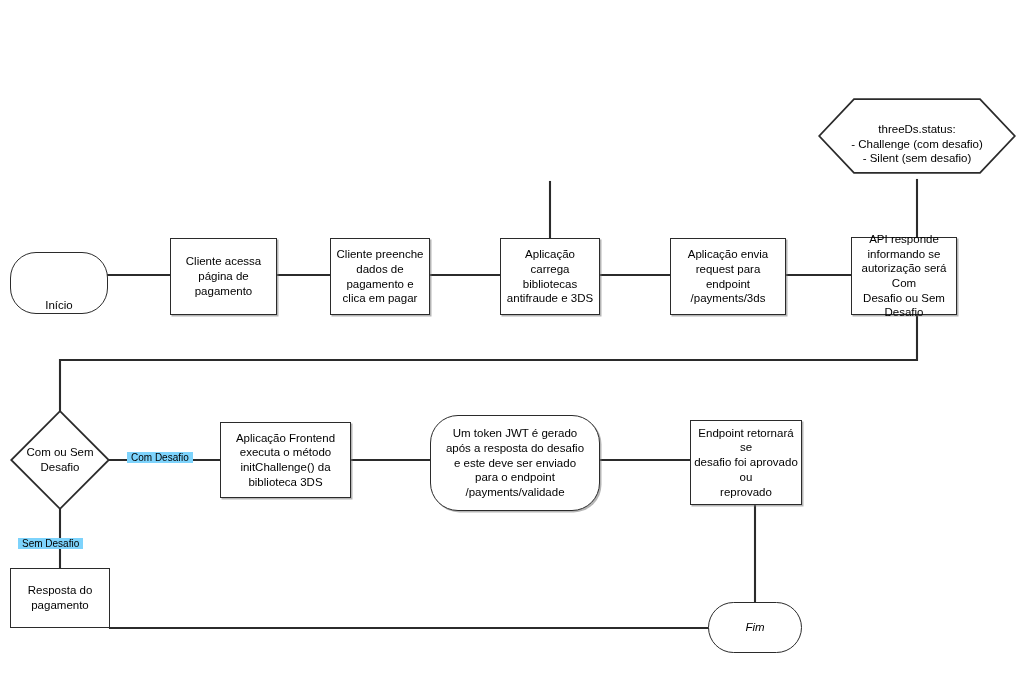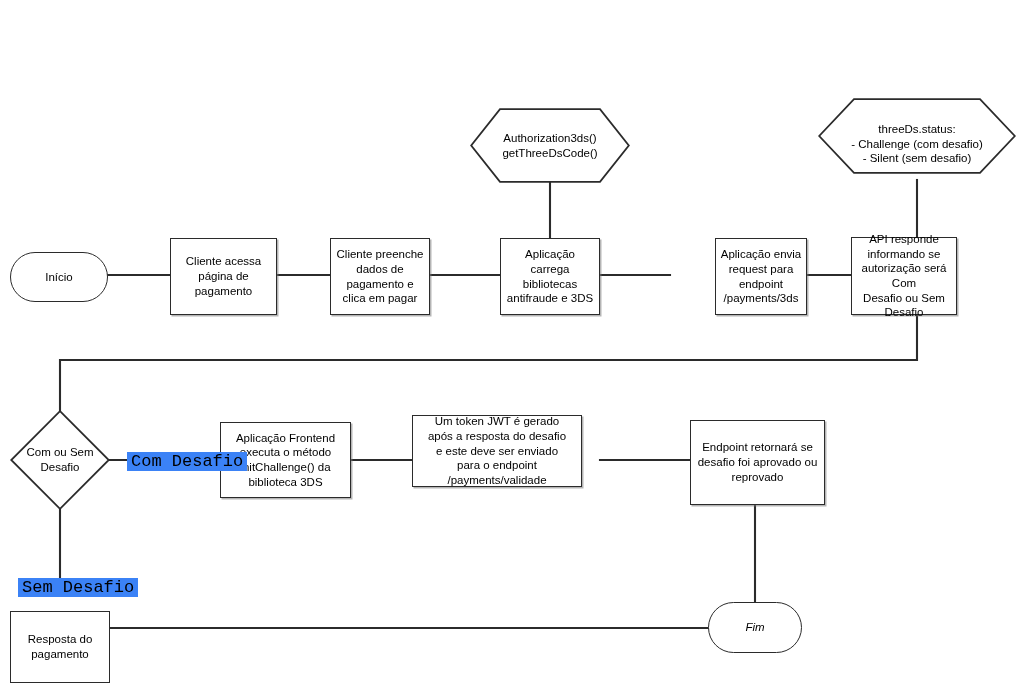--- a/index.html
+++ b/index.html
@@ -63,27 +63,26 @@
     position: absolute;
     left: 0;
     top: 0;
   }
   .hexwrap .label, .diamondwrap .label {
     position: relative;
     z-index: 3;
   }
   .edge-label {
     position: absolute;
-    font-size: 17px;
+    font-size: 10px;
     color: #000000;
-    background: #3b82f6;
+    background: #7dd3fc;
     padding: 0 4px;
     white-space: nowrap;
     z-index: 3;
-    font-family: Liberation Mono, monospace;
   }
 </style>
 </head>
 <body>
 
 <div id="canvas">
 
   <svg id="edges" viewBox="0 0 1035 685" width="1035" height="685" xmlns="http://www.w3.org/2000/svg">
     <g stroke="#2b2b2b" stroke-width="2.1" fill="none" stroke-linecap="square">
 
@@ -104,21 +103,21 @@
       <line x1="600" y1="460" x2="690" y2="460"></line>
 
       <line x1="755" y1="505" x2="755" y2="602"></line>
 
       <line x1="60" y1="510" x2="60" y2="595"></line>
 
       <line x1="110" y1="628" x2="708" y2="628"></line>
     </g>
   </svg>
 
-  <div class="node terminator" style="left:10px; top:252px; width:98px; height:50px;">
+  <div class="node terminator" style="left:10px; top:252px; width:98px; height:62px;align-items:flex-end;">
     <span class="label">Início</span>
   </div>
 
   <div class="node rect" style="left:170px; top:238px; width:107px; height:77px;">
     <span class="label">Cliente acessa
 página de
 pagamento</span>
   </div>
 
   <div class="node rect" style="left:330px; top:238px; width:100px; height:77px;">
@@ -128,86 +127,79 @@
 clica em pagar</span>
   </div>
 
   <div class="node rect" style="left:500px; top:238px; width:100px; height:77px;">
     <span class="label">Aplicação
 carrega
 bibliotecas
 antifraude e 3DS</span>
   </div>
 
-  <div class="node rect" style="left:670px; top:238px; width:92px; height:77px;margin-left:45px;">
+  <div class="node rect" style="left:670px; top:238px; width:116px; height:77px;">
     <span class="label">Aplicação envia
 request para
 endpoint
 /payments/3ds</span>
   </div>
 
   <div class="node rect" style="left:851px; top:237px; width:106px; height:78px;">
     <span class="label">API responde
 informando se
 autorização será Com
 Desafio ou Sem
 Desafio</span>
   </div>
 
-  <div class="node hexwrap" style="left:470px; top:108px; width:160px; height:75px; border:none; box-shadow:none;">
-    <svg width="160" height="75" viewBox="0 0 160 75" xmlns="http://www.w3.org/2000/svg">
-      <polygon points="30,1.2 130,1.2 158.8,37.5 130,73.8 30,73.8 1.2,37.5" fill="#ffffff" stroke="#2b2b2b" stroke-width="1.8"></polygon>
-    </svg>
-    <span class="label">Authorization3ds()
-getThreeDsCode()</span>
-  </div>
 
   <div class="node hexwrap" style="left:818px; top:98px; width:198px; height:92px; border:none; box-shadow:none;">
     <svg width="198" height="76" viewBox="0 0 198 76" xmlns="http://www.w3.org/2000/svg">
       <polygon points="36,1.2 162,1.2 196.8,38 162,74.8 36,74.8 1.2,38" fill="#ffffff" stroke="#2b2b2b" stroke-width="1.8"></polygon>
     </svg>
     <span class="label">threeDs.status:
 - Challenge (com desafio)
 - Silent (sem desafio)</span>
   </div>
 
   <div class="node diamondwrap" style="left:10px; top:410px; width:100px; height:100px; border:none; box-shadow:none;">
     <svg width="100" height="100" viewBox="0 0 100 100" xmlns="http://www.w3.org/2000/svg">
       <polygon points="50,1.2 98.8,50 50,98.8 1.2,50" fill="#ffffff" stroke="#2b2b2b" stroke-width="1.8"></polygon>
     </svg>
     <span class="label" style="width:104px;">Com ou Sem
 Desafio</span>
   </div>
 
   <div class="edge-label" style="left:127px; top:452px;">Com Desafio</div>
 
-  <div class="edge-label" style="left:18px; top:538px;margin-top:40px;">Sem Desafio</div>
+  <div class="edge-label" style="left:18px; top:538px;">Sem Desafio</div>
 
   <div class="node rect" style="left:220px; top:422px; width:131px; height:76px;">
     <span class="label">Aplicação Frontend
 executa o método
 initChallenge() da
 biblioteca 3DS</span>
   </div>
 
-  <div class="node rect" style="left:412px; top:415px; width:170px; height:72px;">
+  <div class="node rect" style="left:430px; top:415px; width:170px; height:96px;border-radius:28px;">
     <span class="label">Um token JWT é gerado
 após a resposta do desafio
 e este deve ser enviado
 para o endpoint
 /payments/validade</span>
   </div>
 
-  <div class="node rect" style="left:690px; top:420px; width:135px; height:85px;">
+  <div class="node rect" style="left:690px; top:420px; width:112px; height:85px;">
     <span class="label">Endpoint retornará se
 desafio foi aprovado ou
 reprovado</span>
   </div>
 
-  <div class="node rect-plain" style="left:10px; top:611px; width:100px; height:72px;">
+  <div class="node rect-plain" style="left:10px; top:568px; width:100px; height:60px;">
     <span class="label">Resposta do
 pagamento</span>
   </div>
 
   <div class="node terminator" style="left:708px; top:602px; width:94px; height:51px;font-style:italic;">
     <span class="label">Fim</span>
   </div>
 
 </div>
 

